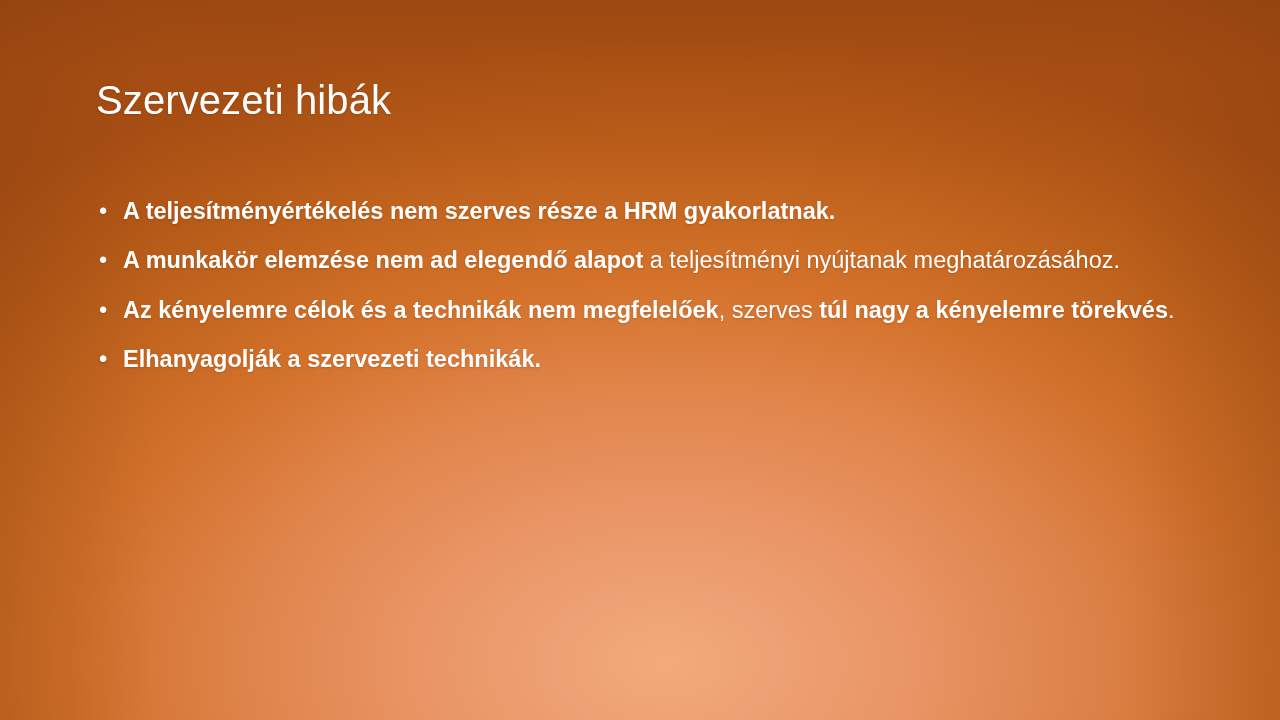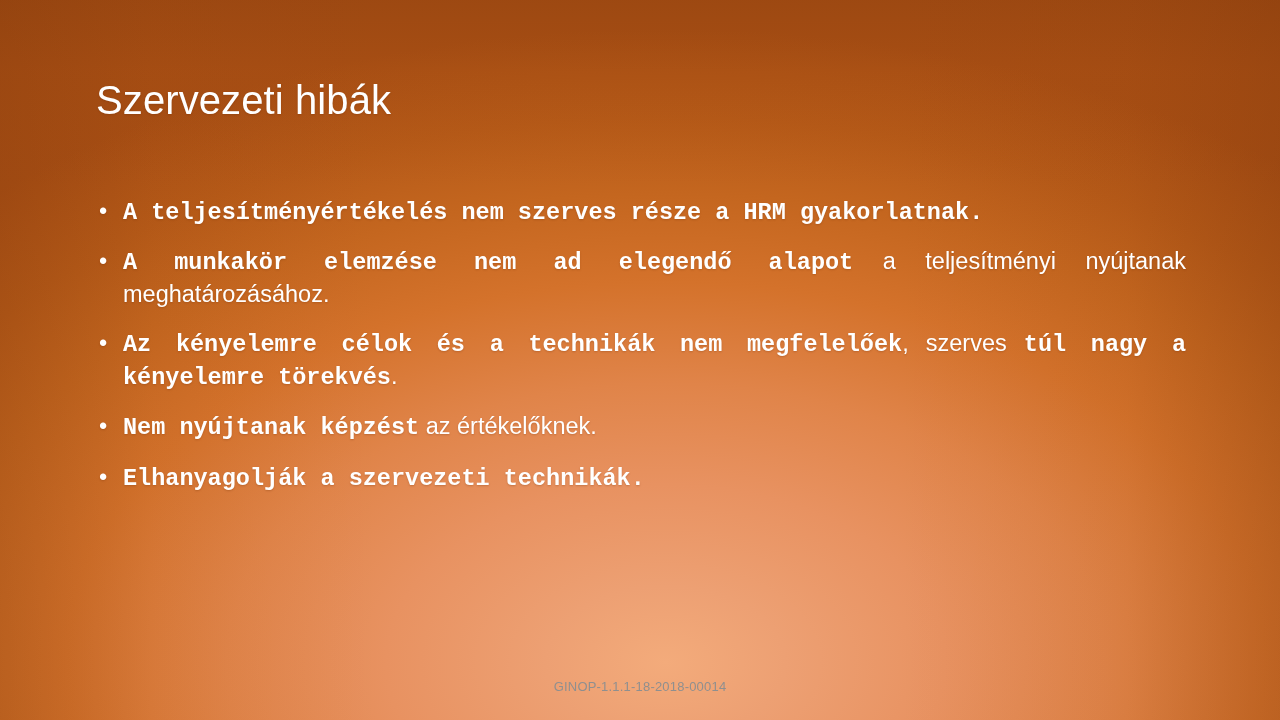--- a/index.html
+++ b/index.html
@@ -108,21 +108,20 @@
     font-size: 23.5px;
     line-height: 1.34;
     color: #ffffff;
   }
   
   .bullet-item .runs {
     display: inline;
   }
   .run-bold {
     font-weight: bold;
-    font-family: Liberation Mono, monospace;
   }
   .run-regular {
     font-weight: normal;
   }
 
   
   .footer-code {
     position: absolute;
     left: 0;
     right: 0;
@@ -144,20 +143,19 @@
   <div class="bg-vignette"></div>
 
   <div class="content">
 
     <div class="slide-title">Szervezeti hibák</div>
 
     <ul class="body-list">
         <li class="bullet-item"><span class="marker">•</span><span class="runs"><span class="run-bold">A teljesítményértékelés nem szerves része a HRM gyakorlatnak.</span></span></li>
         <li class="bullet-item"><span class="marker">•</span><span class="runs"><span class="run-bold">A munkakör elemzése nem ad elegendő alapot</span><span class="run-regular"> a teljesítményi nyújtanak meghatározásához.</span></span></li>
         <li class="bullet-item"><span class="marker">•</span><span class="runs"><span class="run-bold">Az kényelemre célok és a technikák nem megfelelőek</span><span class="run-regular">, szerves </span><span class="run-bold">túl nagy a kényelemre törekvés</span><span class="run-regular">.</span></span></li>
-        <li class="bullet-item"><span class="marker">•</span><span class="runs"><span class="run-bold">Nem nyújtanak képzést</span><span class="run-regular"> az értékelőknek.</span></span></li>
+        <li class="bullet-item"><span class="marker">•</span></li>
         <li class="bullet-item"><span class="marker">•</span><span class="runs"><span class="run-bold">Elhanyagolják a szervezeti technikák.</span></span></li>
       </ul>
 
-    <div class="footer-code">GINOP-1.1.1-18-2018-00014</div>
 
   </div>
 </div>
 
 </body></html>

